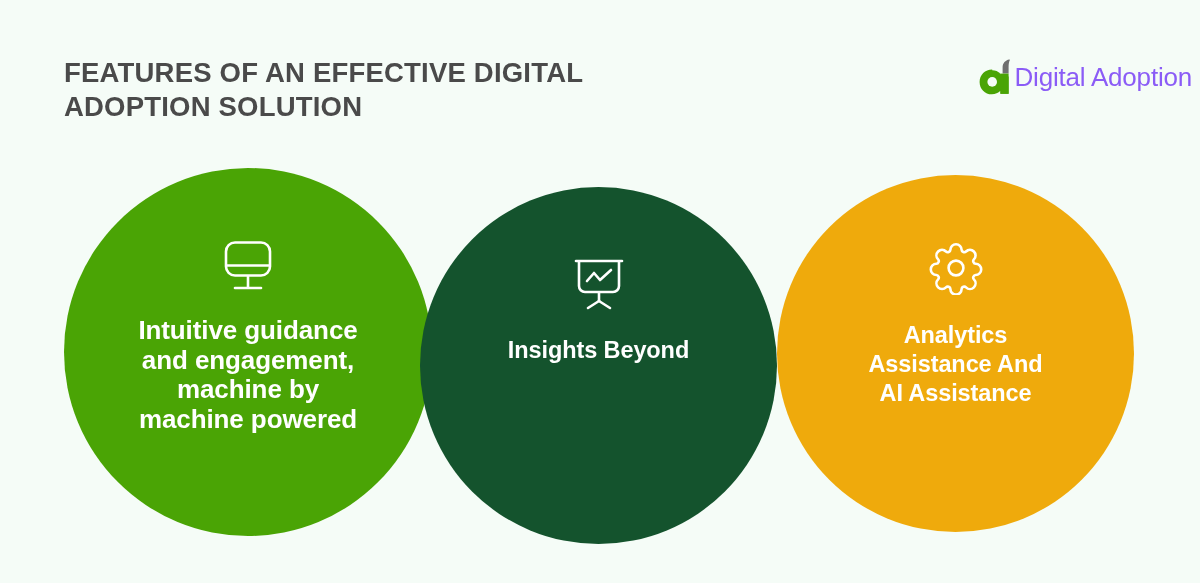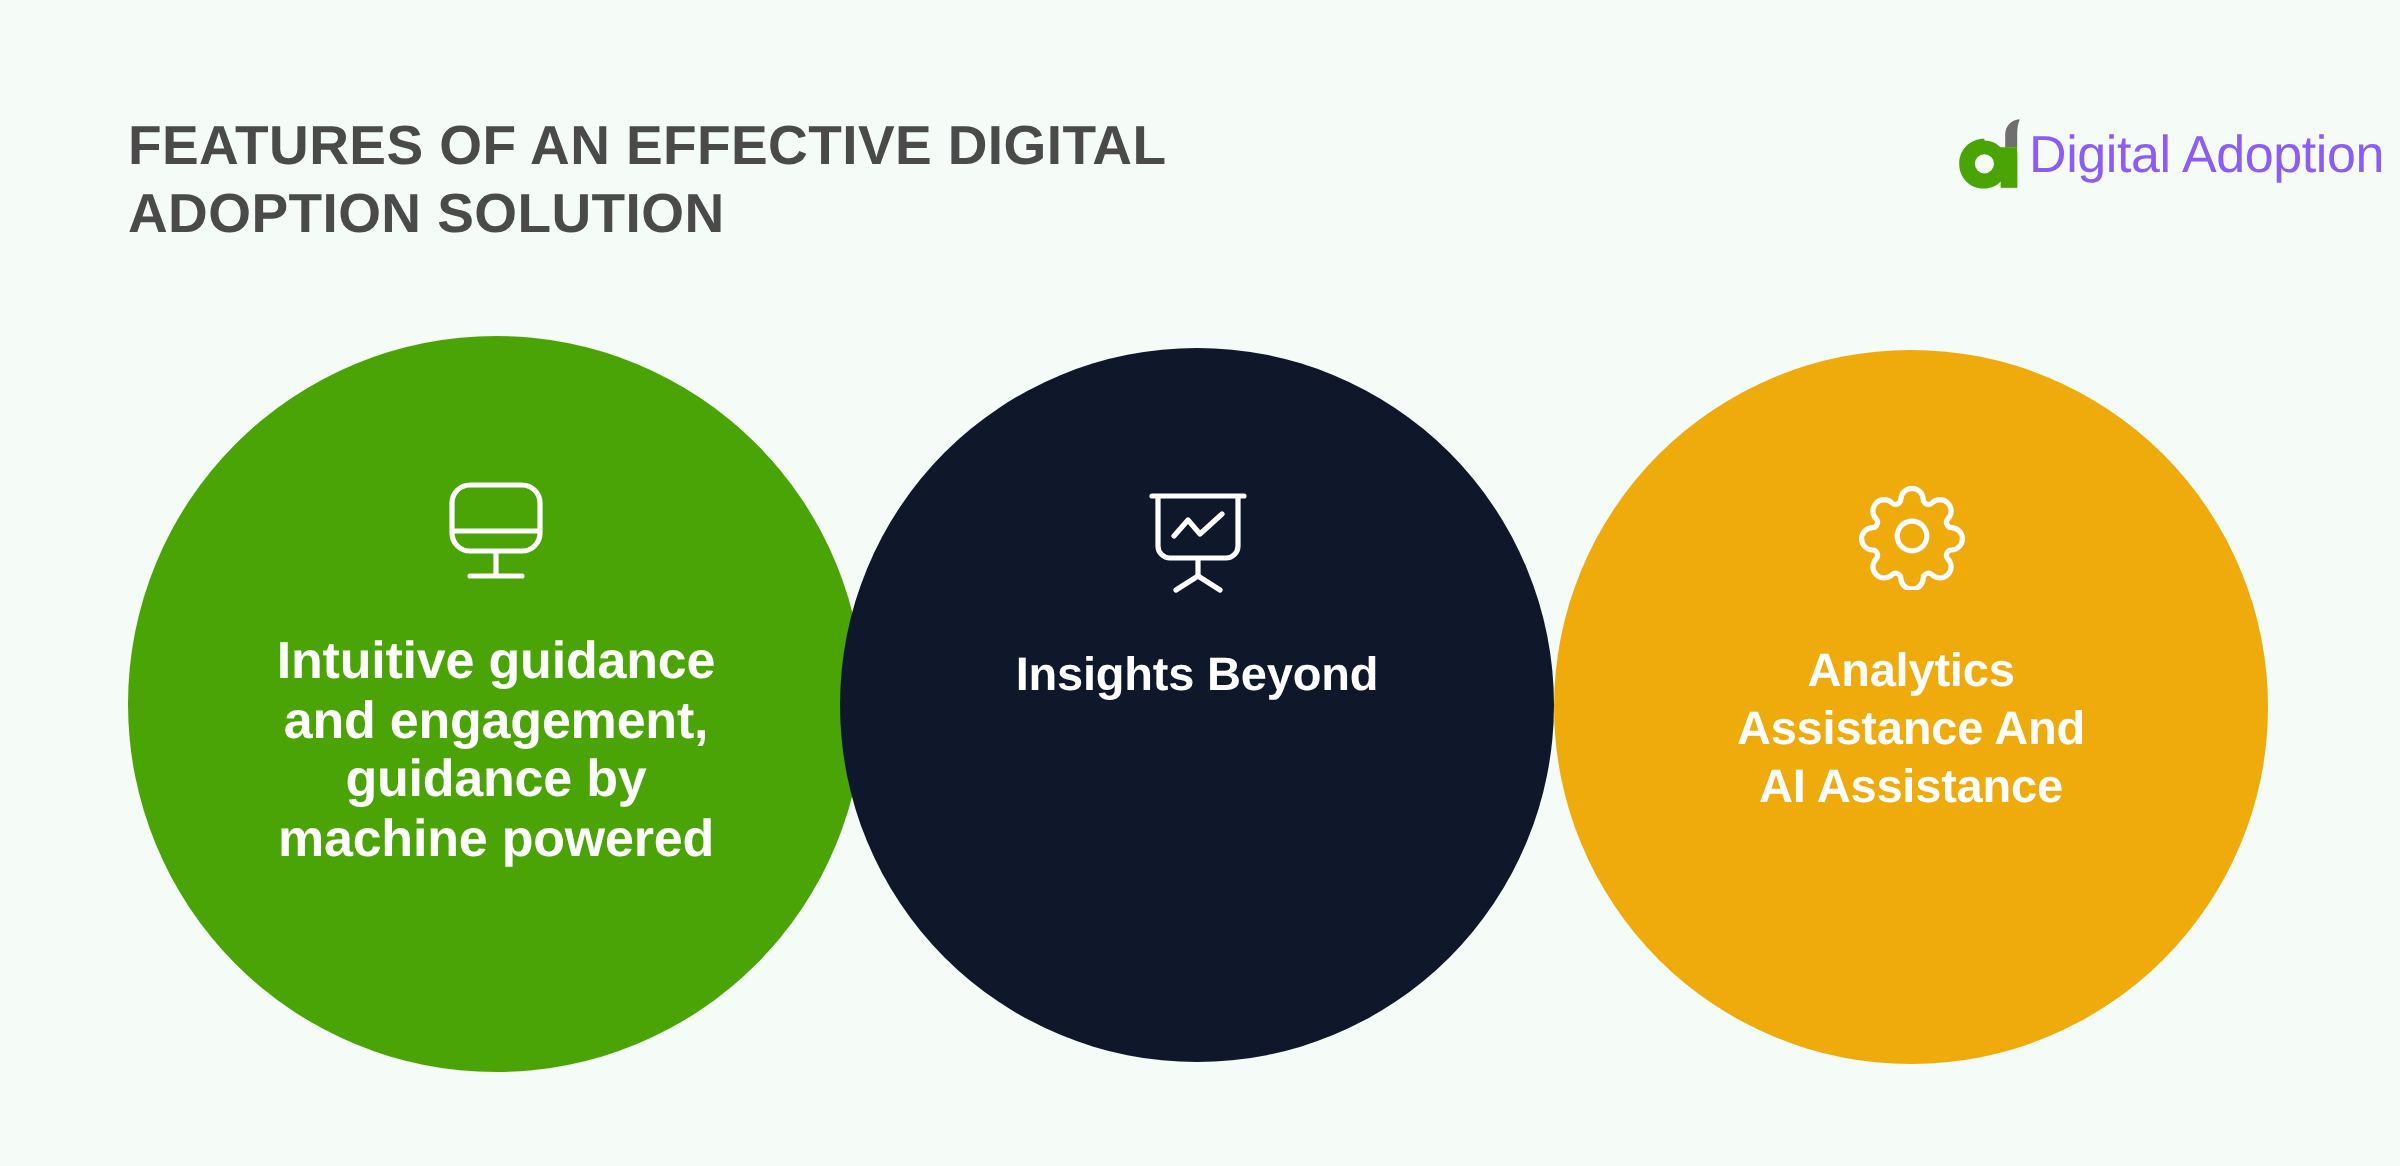--- a/index.html
+++ b/index.html
@@ -76,24 +76,24 @@
     left: 64px;
     top: 168px;
     width: 368px;
     height: 368px;
     background: #4aa405;
     z-index: 1;
     padding-top: 72px;
   }
   .circle-2 {
     left: 420px;
-    top: 174px;
+    top: 187px;
     width: 357px;
     height: 357px;
-    background: #0f172a;
+    background: #14532d;
     z-index: 2;
     padding-top: 70px;
     align-items: center;
   }
   .circle-3 {
     left: 777px;
     top: 175px;
     width: 357px;
     height: 357px;
     background: #efaa0c;
@@ -162,21 +162,21 @@
   <div class="circle circle-1">
     <svg class="circle-icon" viewBox="0 0 56 52" aria-hidden="true">
       <rect x="6" y="2.5" width="44" height="33" rx="9" ry="9" fill="none" stroke="#ffffff" stroke-width="2.6"></rect>
       <line x1="6" y1="25.5" x2="50" y2="25.5" stroke="#ffffff" stroke-width="2.6"></line>
       <line x1="28" y1="35.5" x2="28" y2="47" stroke="#ffffff" stroke-width="2.6"></line>
       <line x1="15" y1="48" x2="41" y2="48" stroke="#ffffff" stroke-width="2.6" stroke-linecap="round"></line>
     </svg>
     <p class="circle-label">
       <span class="tline">Intuitive guidance</span>
       <span class="tline">and engagement,</span>
-      <span class="tline">guidance by</span>
+      <span class="tline">machine by</span>
       <span class="tline">machine powered</span>
     </p>
   </div>
 
   <div class="circle circle-2">
     <svg class="circle-icon" viewBox="0 0 56 54" aria-hidden="true">
       <line x1="5" y1="4" x2="51" y2="4" stroke="#ffffff" stroke-width="2.6" stroke-linecap="round"></line>
       <path d="M8 4 L8 29 C8 32.3 10.7 35 14 35 L42 35 C45.3 35 48 32.3 48 29 L48 4" fill="none" stroke="#ffffff" stroke-width="2.6"></path>
       <polyline points="16,24 23,16 29,23 40,13" fill="none" stroke="#ffffff" stroke-width="2.6" stroke-linecap="round" stroke-linejoin="round"></polyline>
       <line x1="28" y1="35" x2="28" y2="44" stroke="#ffffff" stroke-width="2.6"></line>

